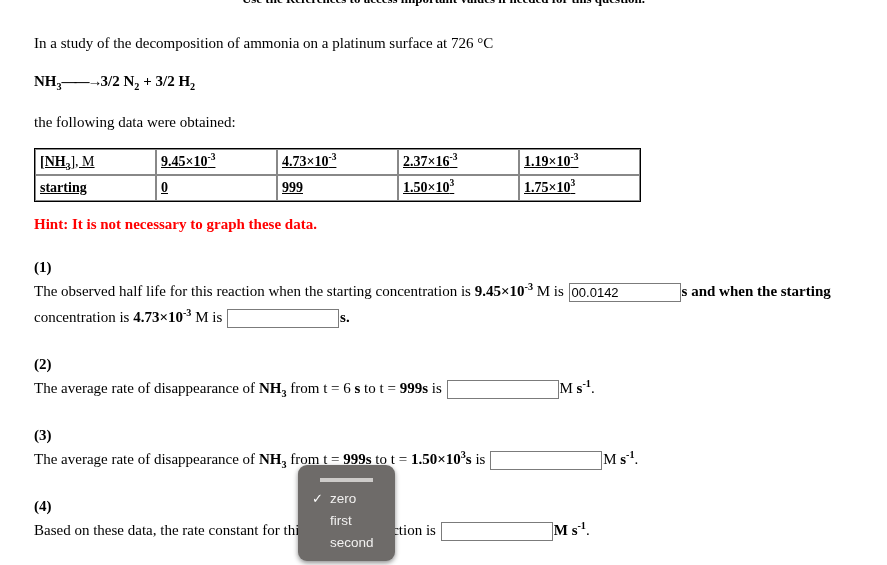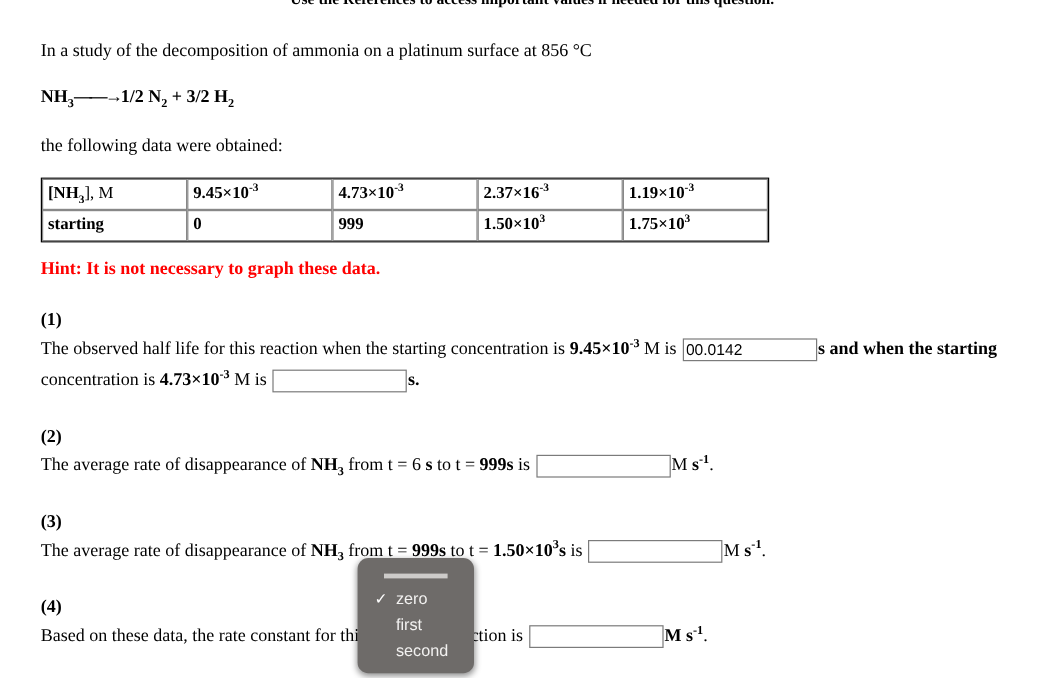--- a/index.html
+++ b/index.html
@@ -69,20 +69,21 @@
     background: #fff;
   }
   table.data-table td {
     border: 1px solid #888;
     padding: 2px 5px 3px 4px;
     font-weight: bold;
     font-size: 14px;
     vertical-align: middle;
     height: 19px;
     white-space: nowrap;
+    text-decoration: underline;
   }
   td.c-label { width: 110px; }
   td.c-val   { width: 110px; }
   .lbl-normal { font-weight: normal; }
 
   sub, sup {
     font-size: 0.68em;
     line-height: 0;
   }
   sup { vertical-align: super; }
@@ -168,23 +169,23 @@
     line-height: 22px;
   }
 </style>
 </head>
 <body>
 
 <div class="top-clip">Use the References to access important values if needed for this question.</div>
 
 <div class="content">
 
-  <div class="para-intro line">In a study of the decomposition of ammonia on a platinum surface at 856 °C</div>
-
-  <div class="equation"><span>NH</span><sub>3</sub><span class="arrow-long">——→</span><span>1/2 N</span><sub>2</sub><span> + 3/2 H</span><sub>2</sub></div>
+  <div class="para-intro line">In a study of the decomposition of ammonia on a platinum surface at 726 °C</div>
+
+  <div class="equation"><span>NH</span><sub>3</sub><span class="arrow-long">——→</span><span>3/2 N</span><sub>2</sub><span> + 3/2 H</span><sub>2</sub></div>
 
   <div class="para-data line">the following data were obtained:</div>
 
   <table class="data-table">
     <tbody>
         <tr>
       <td class="c-label"><span>[NH</span><sub>3</sub><span class="lbl-normal">], M</span></td>
       <td class="c-val"><span>9.45×10</span><sup>-3</sup></td>
       <td class="c-val"><span>4.73×10</span><sup>-3</sup></td>
       <td class="c-val"><span>2.37×16</span><sup>-3</sup></td>

